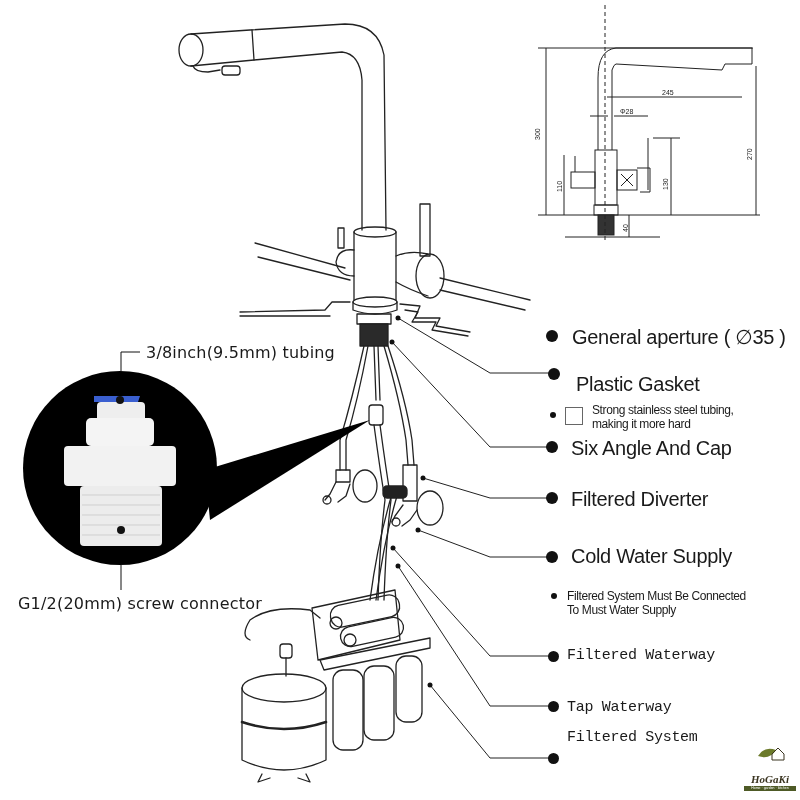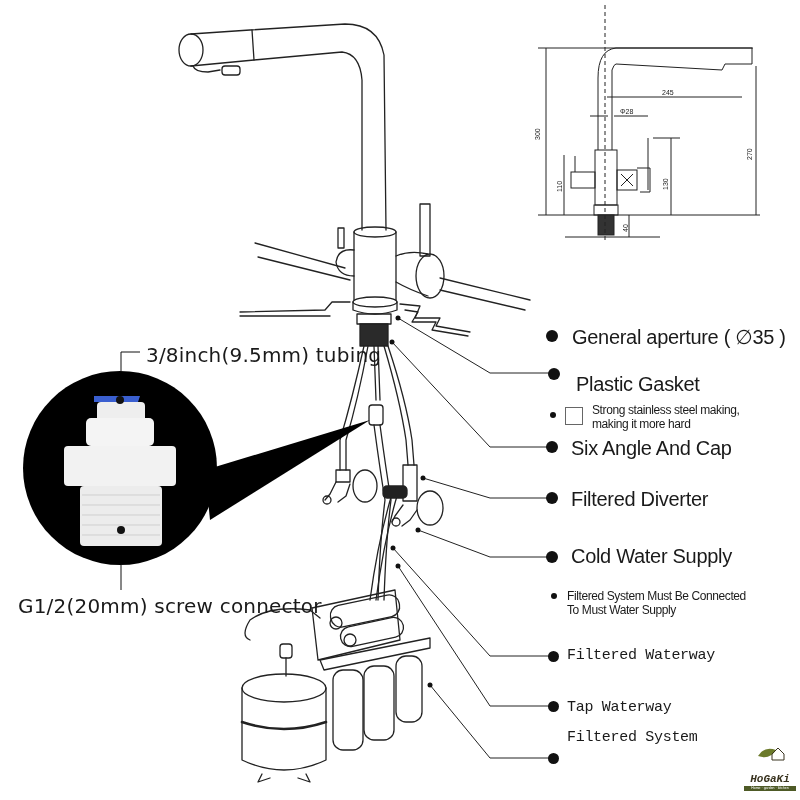--- a/index.html
+++ b/index.html
@@ -3,25 +3,25 @@
 <meta charset="utf-8">
 <style>
   html, body { margin: 0; padding: 0; background: #ffffff; }
   body { width: 800px; height: 800px; position: relative; overflow: hidden;
          font-family: "Liberation Sans", sans-serif; color: #111; }
   svg.diagram { position: absolute; left: 0; top: 0; }
   .lbl { position: absolute; white-space: nowrap; color: #1a1a1a; }
   .lbl-big { font-size: 20px; letter-spacing: -0.3px; }
   .lbl-med { font-size: 15px; letter-spacing: -0.3px; font-family: Liberation Mono, monospace; }
   .lbl-small { font-size: 12px; letter-spacing: -0.4px; line-height: 14px; }
-  .lbl-conn { font-size: 20px; font-family: "DejaVu Sans", sans-serif; letter-spacing: 0.2px; }
+  .lbl-conn { font-size: 16px; font-family: "DejaVu Sans", sans-serif; letter-spacing: 0.2px; }
   .dot { position: absolute; border-radius: 50%; background: #111; }
   .box { position: absolute; width: 16px; height: 16px; border: 1px solid #666; background: #fff; }
   .logo { position: absolute; left: 742px; top: 742px; width: 56px; height: 56px; text-align: center; }
-  .logo-name { font-family: Liberation Mono, monospace; font-style: italic; font-weight: bold;
+  .logo-name { font-family: Liberation Serif, serif; font-style: italic; font-weight: bold;
                font-size: 11px; color: #3a3420; margin-top: 32px; line-height: 11px; }
   .logo-tag { background: #4e5a26; color: #fff; font-size: 3.5px; line-height: 5px;
               margin: 1px 2px 0; }
   .dim { font-size: 7px; fill: #222; font-family: "Liberation Sans", sans-serif; }
 </style>
 </head>
 <body>
 
 <svg class="diagram" width="800" height="800" viewBox="0 0 800 800">
   <g fill="none" stroke="#222" stroke-width="1.3" stroke-linecap="round" stroke-linejoin="round">
@@ -197,21 +197,21 @@
 
 <div class="dot" style="left:546px; top:330px; width:12px; height:12px;"></div>
 <div class="lbl lbl-big" style="left:572px; top:325px;">General aperture ( ∅35 )</div>
 
 <div class="dot" style="left:548px; top:368px; width:12px; height:12px;"></div>
 <div class="lbl lbl-big" style="left:576px; top:365px;margin-top:8px;">Plastic Gasket</div>
 
 <div class="dot" style="left:550px; top:412px; width:6px; height:6px;"></div>
 <div class="box" style="left:565px; top:407px;"></div>
 <div class="lbl lbl-small" style="left:592px; top:403px;">
-  <div>Strong stainless steel making,</div>
+  <div>Strong stainless steel tubing,</div>
   <div>making it more hard</div>
 </div>
 
 <div class="dot" style="left:546px; top:441px; width:12px; height:12px;"></div>
 <div class="lbl lbl-big" style="left:571px; top:437px;">Six Angle And Cap</div>
 
 <div class="dot" style="left:546px; top:492px; width:12px; height:12px;"></div>
 <div class="lbl lbl-big" style="left:571px; top:488px;">Filtered Diverter</div>
 
 <div class="dot" style="left:546px; top:551px; width:12px; height:12px;"></div>

